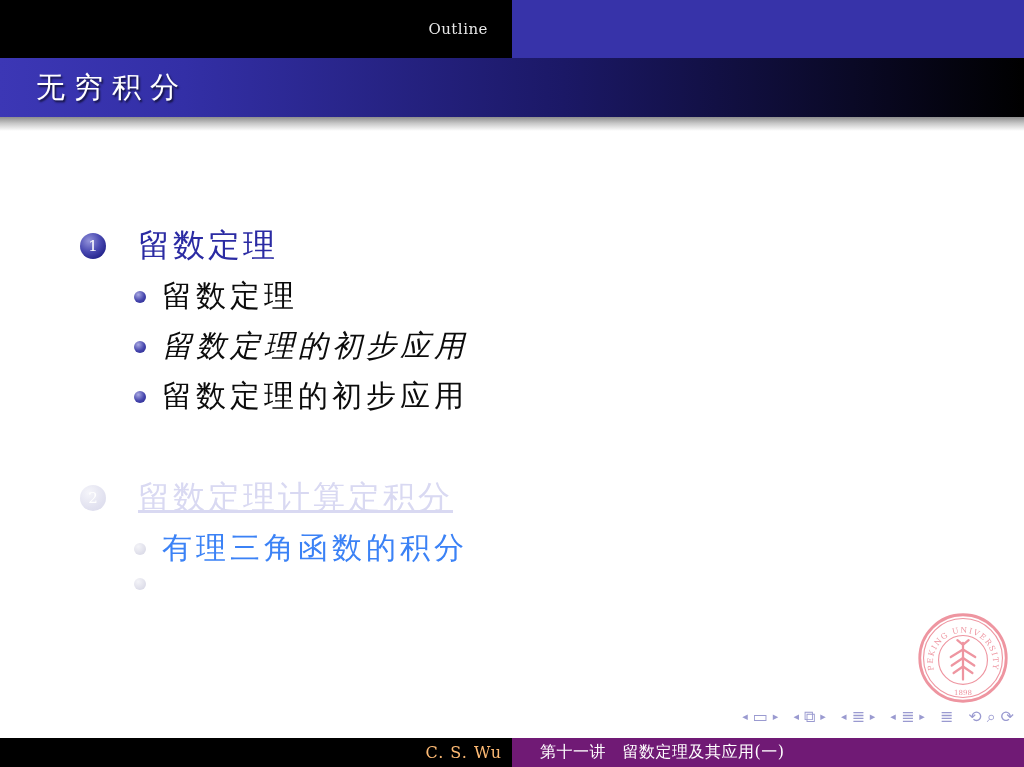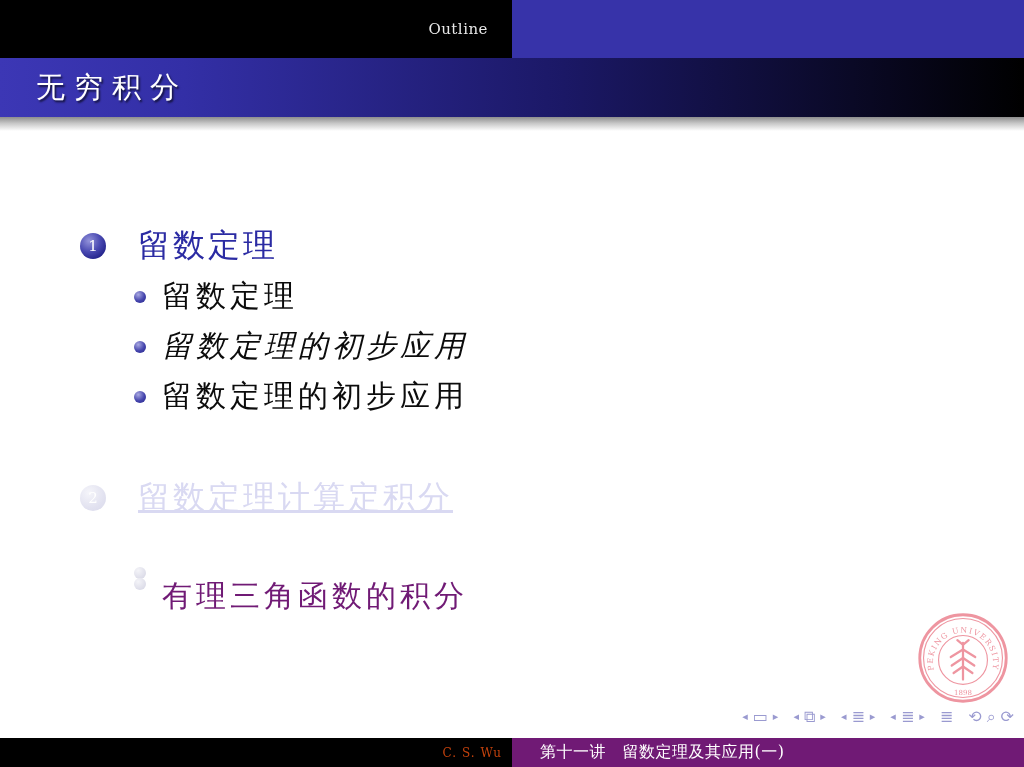--- a/index.html
+++ b/index.html
@@ -85,21 +85,21 @@
   .sphere.faded {
     background: radial-gradient(circle at 35% 30%, #f4f4f8 0%, #dddde9 70%, #d2d2e2 100%);
   }
 
   .section-title { font-size: 32px; letter-spacing: 3px; }
   .section-title.active { color: #2b2ba3; }
   .section-title.faded  { color: #d9d9f2; text-decoration: underline; }
 
   .sub-text { font-size: 30px; letter-spacing: 4px; }
   .sub-text.active { color: #0c0c0c; }
-  .sub-text.faded  { color: #701a75; margin-top: 48px; }
+  .sub-text.faded  { color: #3b82f6; }
 
   
   .navbar {
     position: absolute; top: 703px; right: 10px;
     height: 26px;
     display: flex; align-items: center; gap: 15px;
     color: #9a9ad0; font-family: "DejaVu Sans", sans-serif;
   }
   .nav-group { display: flex; align-items: center; gap: 5px; }
   .nav-arrow { font-size: 11px; cursor: pointer; }
@@ -116,21 +116,21 @@
     position: absolute; top: 738px; left: 0;
     width: 1024px; height: 29px;
     display: flex;
   }
   .footbar-left {
     width: 512px; height: 100%;
     background: #000000;
     display: flex; align-items: center; justify-content: flex-end;
     padding-right: 10px; box-sizing: border-box;
   }
-  .footbar-left .author { color: #c2410c; font-size: 12px; letter-spacing: 1px; }
+  .footbar-left .author { color: #fdba74; font-size: 16px; letter-spacing: 1px; }
   .footbar-right {
     flex: 1; height: 100%;
     background: #701a75;
     display: flex; align-items: center;
     padding-left: 28px; box-sizing: border-box;
   }
   .footbar-right .lecture { color: #ffffff; font-size: 16px; letter-spacing: 0.5px; }
 </style>
 </head>
 <body>

